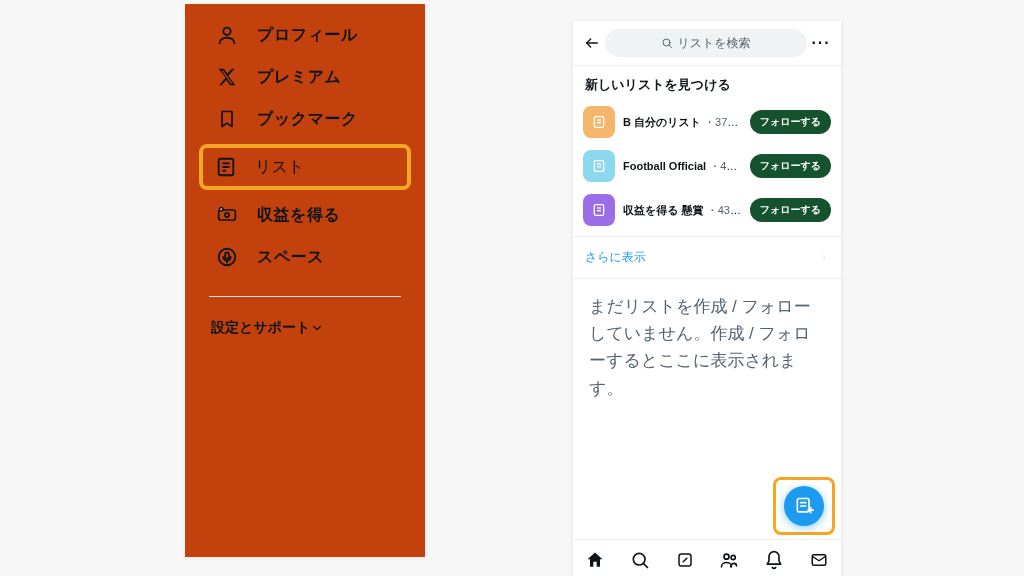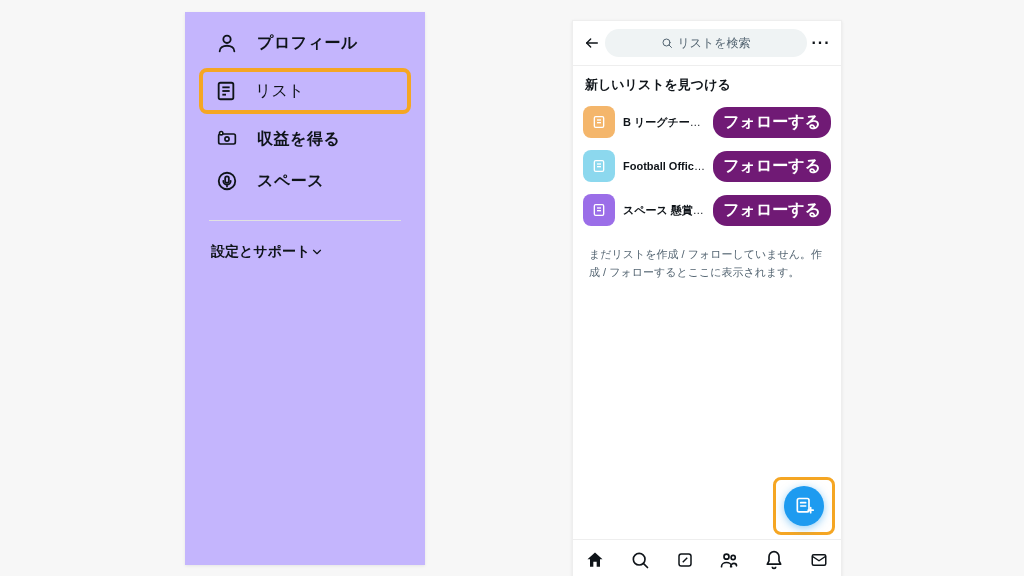--- a/index.html
+++ b/index.html
@@ -8,24 +8,24 @@
     font-family: -apple-system, "Helvetica Neue", Arial, "Hiragino Kaku Gothic ProN", "Yu Gothic", Meiryo, sans-serif;
     width: 1024px;
     height: 576px;
     position: relative;
     color: #0f1419;
   }
   
   .left-panel {
     position: absolute;
     left: 185px;
-    top: 12px;
+    top: 4px;
     width: 240px;
     height: 553px;
-    background: #c4b5fd;
+    background: #c2410c;
     box-shadow: 0 1px 3px rgba(0,0,0,0.08);
     padding-top: 10px;
   }
   .nav-item {
     display: flex;
     align-items: center;
     gap: 18px;
     padding: 9px 24px 9px 30px;
     cursor: pointer;
   }
@@ -145,44 +145,44 @@
     white-space: nowrap;
   }
   .list-info .name {
     font-weight: 700;
     color: #0f1419;
   }
   .list-info .meta {
     color: #536471;
   }
   .follow-btn {
-    background: #701a75;
+    background: #14532d;
     color: #fff;
-    font-size: 16px;
+    font-size: 10px;
     font-weight: 700;
     border-radius: 14px;
     padding: 5px 10px;
     cursor: pointer;
     white-space: nowrap;
   }
   .show-more {
     color: #1d9bf0;
     font-size: 12px;
     padding: 12px 12px;
     border-top: 1px solid #eee;
     border-bottom: 1px solid #eee;
     cursor: pointer;
     display: flex;
     justify-content: space-between;
     align-items: center;
     margin-top: 4px;
   }
   .empty-msg {
     color: #536471;
-    font-size: 11px;
+    font-size: 17px;
     line-height: 1.6;
     padding: 14px 16px;
   }
   .right-body {
     flex: 1;
     position: relative;
   }
   .fab-highlight {
     position: absolute;
     right: 6px;
@@ -227,21 +227,37 @@
   <div class="nav-item">
     <span class="icon-wrap">
       <svg width="22" height="22" viewBox="0 0 24 24" fill="none" stroke="#0f1419" stroke-width="2" stroke-linecap="round" stroke-linejoin="round">
           <circle cx="12" cy="8" r="4"></circle>
           <path d="M4 21c0-4 4-6 8-6s8 2 8 6"></path>
         </svg>
     </span>
     <span class="label">プロフィール</span>
   </div>
 
-
+  <div class="nav-item">
+    <span class="icon-wrap">
+      <svg width="20" height="20" viewBox="0 0 24 24" fill="#0f1419">
+          <path d="M18 2h3l-7.5 8.6L22 22h-6.1l-4.8-6.3L5.5 22H2.5l8-9.2L2 2h6.2l4.3 5.7L18 2zm-1.1 18h1.7L7.2 4H5.4l11.5 16z"></path>
+        </svg>
+    </span>
+    <span class="label">プレミアム</span>
+  </div>
+
+  <div class="nav-item">
+    <span class="icon-wrap">
+      <svg width="20" height="22" viewBox="0 0 24 24" fill="none" stroke="#0f1419" stroke-width="2" stroke-linejoin="round">
+          <path d="M6 3h12v18l-6-4-6 4z"></path>
+        </svg>
+    </span>
+    <span class="label">ブックマーク</span>
+  </div>
 
 
   <div class="nav-highlight">
     <span class="icon-wrap">
       <svg width="22" height="22" viewBox="0 0 24 24" fill="none" stroke="#0f1419" stroke-width="2" stroke-linejoin="round">
           <rect x="4" y="3" width="16" height="18" rx="2"></rect>
           <line x1="8" y1="8" x2="16" y2="8"></line>
           <line x1="8" y1="12" x2="16" y2="12"></line>
           <line x1="8" y1="16" x2="12" y2="16"></line>
         </svg>
@@ -307,21 +323,21 @@
   <div id="suggestions">
       <div class="list-item">
     <div class="list-thumb" style="background:#f4b66b">
       <svg width="16" height="16" viewBox="0 0 24 24" fill="none" stroke="#fff" stroke-width="2" stroke-linejoin="round">
             <rect x="5" y="4" width="14" height="16" rx="2"></rect>
             <line x1="9" y1="9" x2="15" y2="9"></line>
             <line x1="9" y1="13" x2="15" y2="13"></line>
           </svg>
     </div>
     <div class="list-info">
-      <span class="name">B リーグチーム</span>
+      <span class="name">B 自分のリスト</span>
       <span class="meta"> ・37人のメンバー</span>
     </div>
     <div class="follow-btn">フォローする</div>
       </div>
       <div class="list-item">
     <div class="list-thumb" style="background:#8cd8ee">
       <svg width="16" height="16" viewBox="0 0 24 24" fill="none" stroke="#fff" stroke-width="2" stroke-linejoin="round">
             <rect x="5" y="4" width="14" height="16" rx="2"></rect>
             <line x1="9" y1="9" x2="15" y2="9"></line>
             <line x1="9" y1="13" x2="15" y2="13"></line>
@@ -335,27 +351,33 @@
       </div>
       <div class="list-item">
     <div class="list-thumb" style="background:#9b6ee8">
       <svg width="16" height="16" viewBox="0 0 24 24" fill="none" stroke="#fff" stroke-width="2" stroke-linejoin="round">
             <rect x="5" y="4" width="14" height="16" rx="2"></rect>
             <line x1="9" y1="9" x2="15" y2="9"></line>
             <line x1="9" y1="13" x2="15" y2="13"></line>
           </svg>
     </div>
     <div class="list-info">
-      <span class="name">スペース 懸賞</span>
+      <span class="name">収益を得る 懸賞</span>
       <span class="meta"> ・43人のメンバー</span>
     </div>
     <div class="follow-btn">フォローする</div>
       </div>
     </div>
 
+  <div class="show-more">
+    <span>さらに表示</span>
+    <svg width="10" height="10" viewBox="0 0 24 24" fill="none" stroke="#cfd9de" stroke-width="2" stroke-linecap="round" stroke-linejoin="round">
+        <polyline points="9 6 15 12 9 18"></polyline>
+      </svg>
+  </div>
 
 
   <div class="empty-msg">まだリストを作成 / フォローしていません。作成 / フォローするとここに表示されます。</div>
 
   <div class="right-body">
     <div class="fab-highlight">
       <div class="fab">
         <svg width="20" height="20" viewBox="0 0 24 24" fill="none" stroke="#fff" stroke-width="2" stroke-linecap="round" stroke-linejoin="round">
             <rect x="4" y="3" width="14" height="16" rx="2"></rect>
             <line x1="8" y1="8" x2="14" y2="8"></line>

